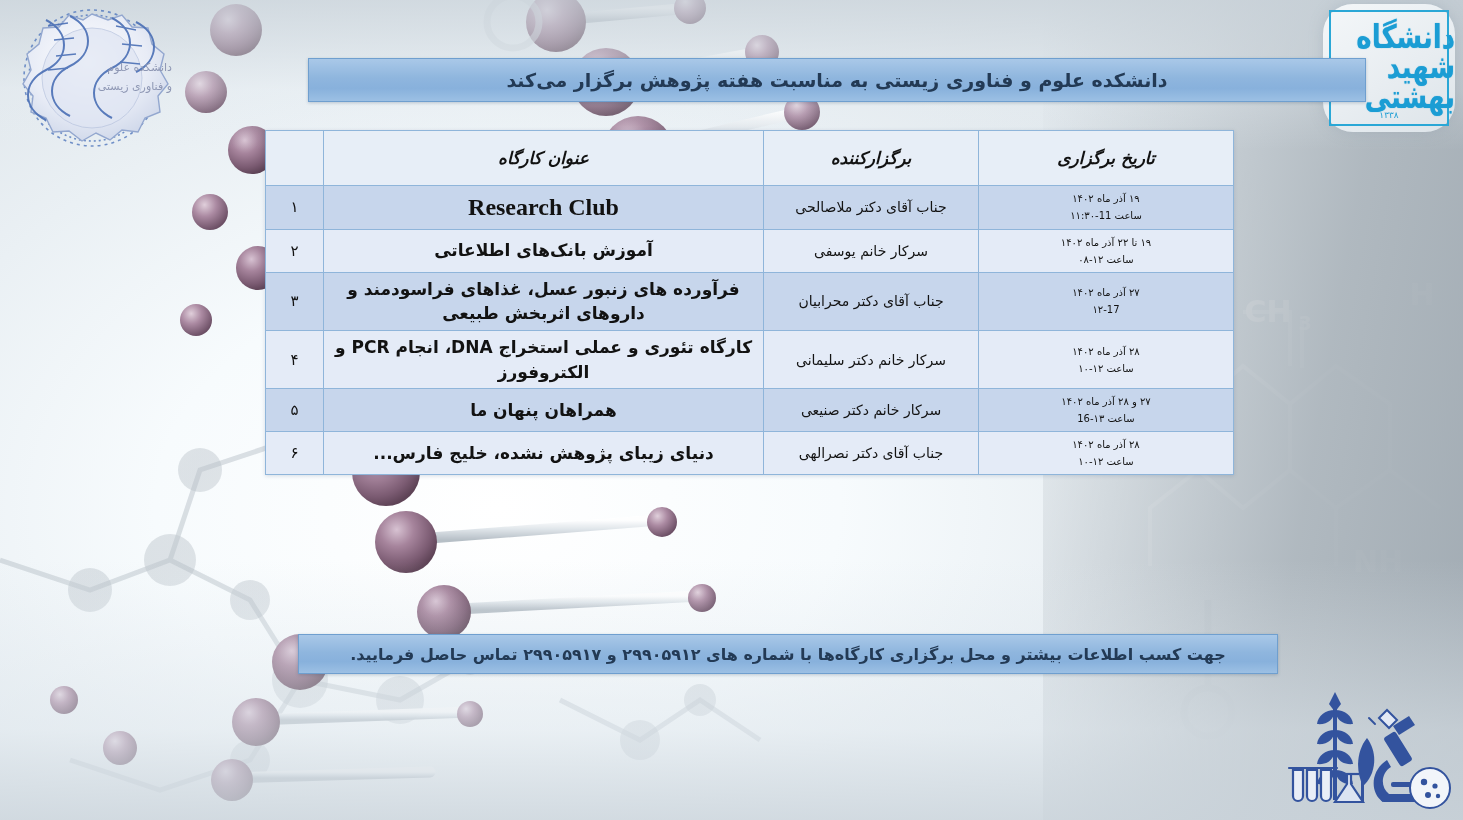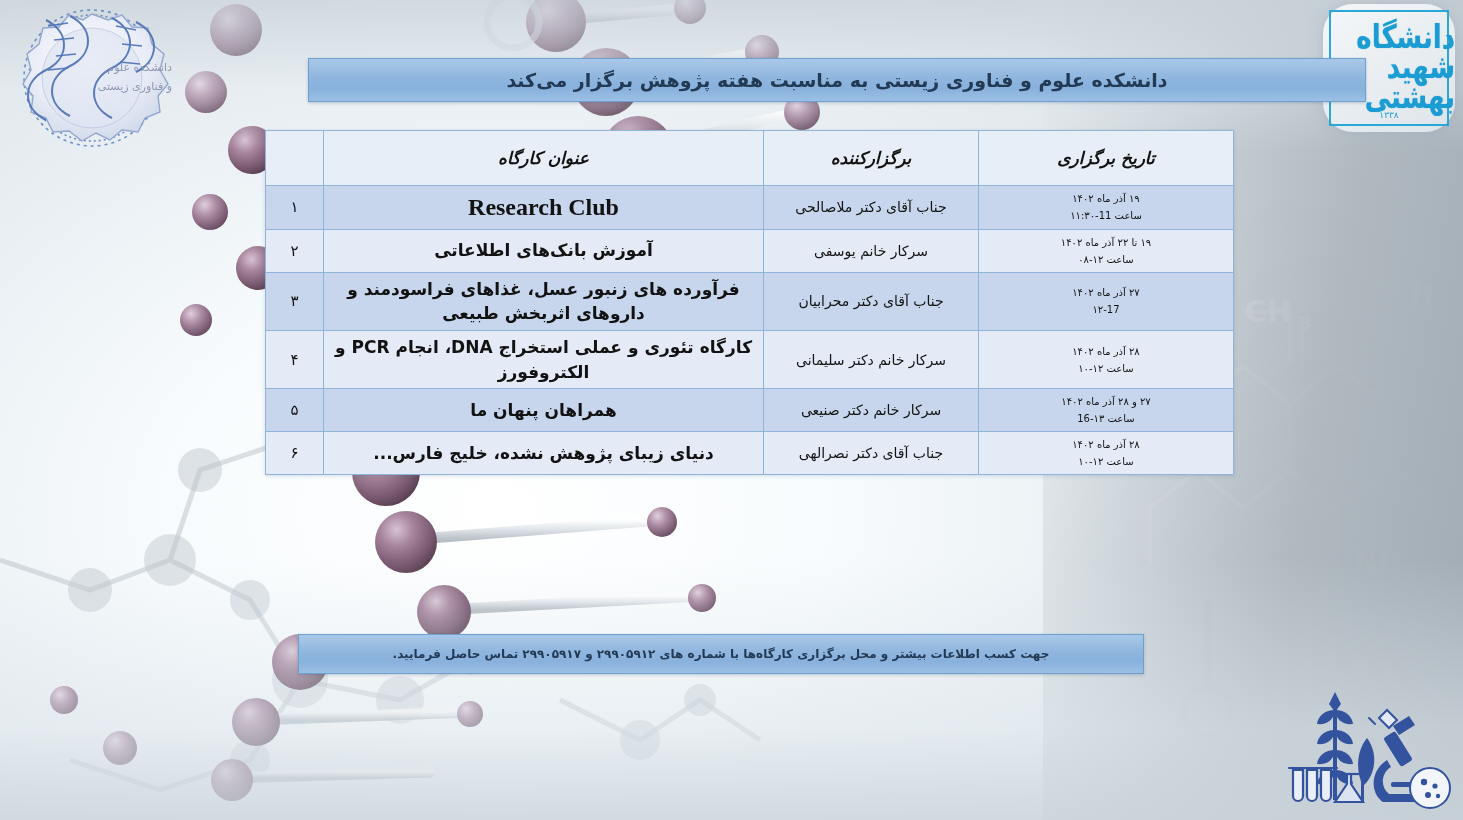--- a/index.html
+++ b/index.html
@@ -131,22 +131,22 @@
     box-shadow: 0 1px 3px rgba(60,90,120,.28);
   }
   #header-banner {
     left: 308px; top: 58px;
     width: 1058px; height: 44px;
     font-size: 19px;
     font-weight: bold;
   }
   #footer-banner {
     left: 298px; top: 634px;
-    width: 846px; height: 40px;
-    font-size: 12px;
+    width: 980px; height: 40px;
+    font-size: 16px;
     font-weight: bold;
   }
 
   
   #schedule-table {
     position: absolute;
     left: 265px; top: 130px;
     width: 968px;
     border-collapse: collapse;
     table-layout: fixed;

